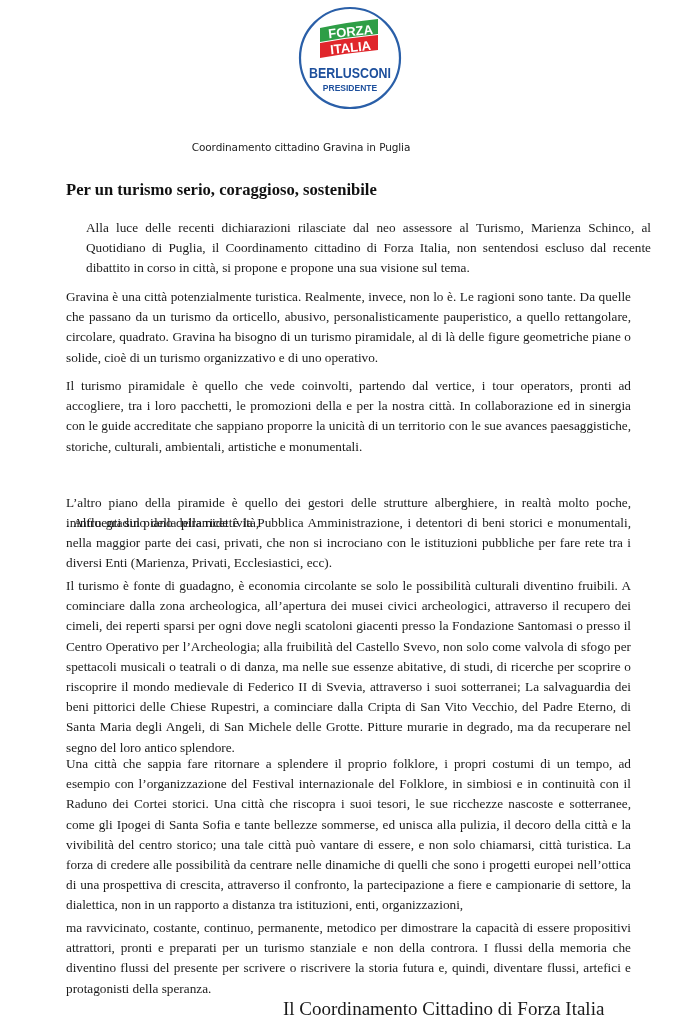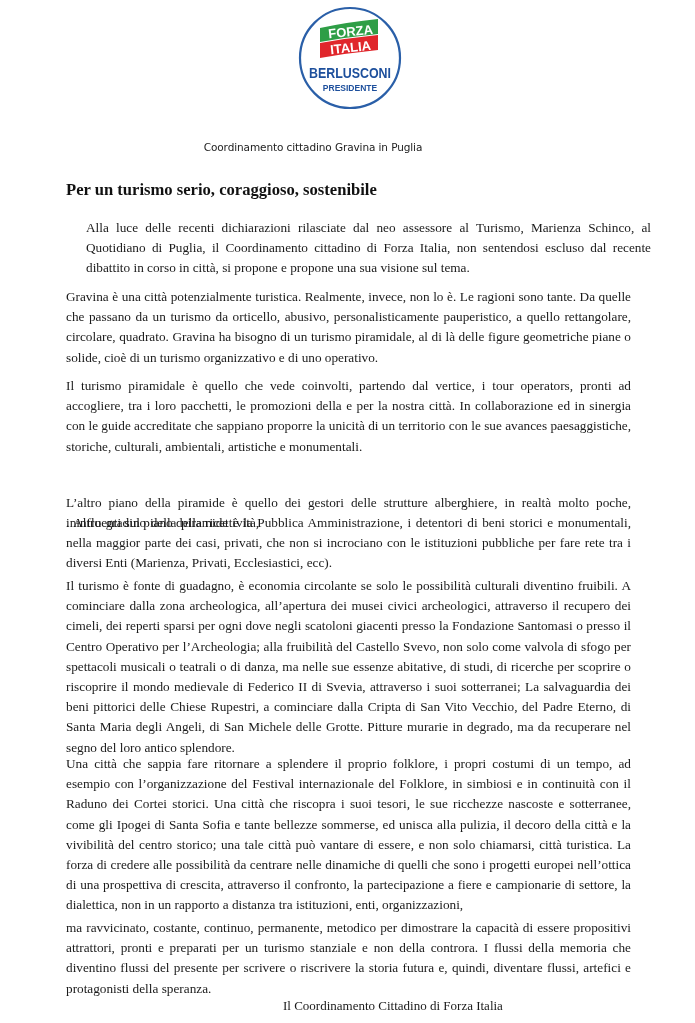--- a/index.html
+++ b/index.html
@@ -1,21 +1,21 @@
 <!DOCTYPE html>
 <html><head>
 <meta charset="utf-8">
 <style>
   html, body { margin: 0; padding: 0; background: #ffffff; }
   body { width: 695px; height: 1023px; position: relative; overflow: hidden; font-family: "Liberation Serif", serif; color: #1a1a1a; }
   .logo { position: absolute; left: 298px; top: 6px; width: 104px; height: 104px; }
-  .subtitle { position: absolute; top: 141px; left: 12px; width: 602px; text-align: center; font-family: "DejaVu Sans", sans-serif; font-size: 10.5px; color: #222; letter-spacing: -0.1px; }
+  .subtitle { position: absolute; top: 141px; left: 0; width: 602px; text-align: center; font-family: "DejaVu Sans", sans-serif; font-size: 10.5px; color: #222; letter-spacing: -0.1px; }
   .title { position: absolute; left: 66px; top: 180px; font-size: 16.6px; font-weight: bold; color: #111; }
   .para { position: absolute; left: 66px; width: 565px; font-size: 13.25px; line-height: 20.2px; text-align: justify; color: #1a1a1a; }
-  .signature { position: absolute; left: 283px; top: 998px; font-size: 13px; color: #1a1a1a; }
+  .signature { position: absolute; left: 283px; top: 998px; font-size: 19px; color: #1a1a1a; }
 </style>
 </head>
 <body>
 
 <div class="logo">
   <svg width="104" height="104" viewBox="0 0 104 104">
     <circle cx="52" cy="52" r="50" fill="#ffffff" stroke="#2a5fa8" stroke-width="2.2"></circle>
 
     <path d="M22 22 L80 14 L80 42 L22 50 Z" fill="#ffffff"></path>
     <path d="M22 22 Q50 16 80 13 L80 28 Q50 31 22 36 Z" fill="#2e9e46"></path>

